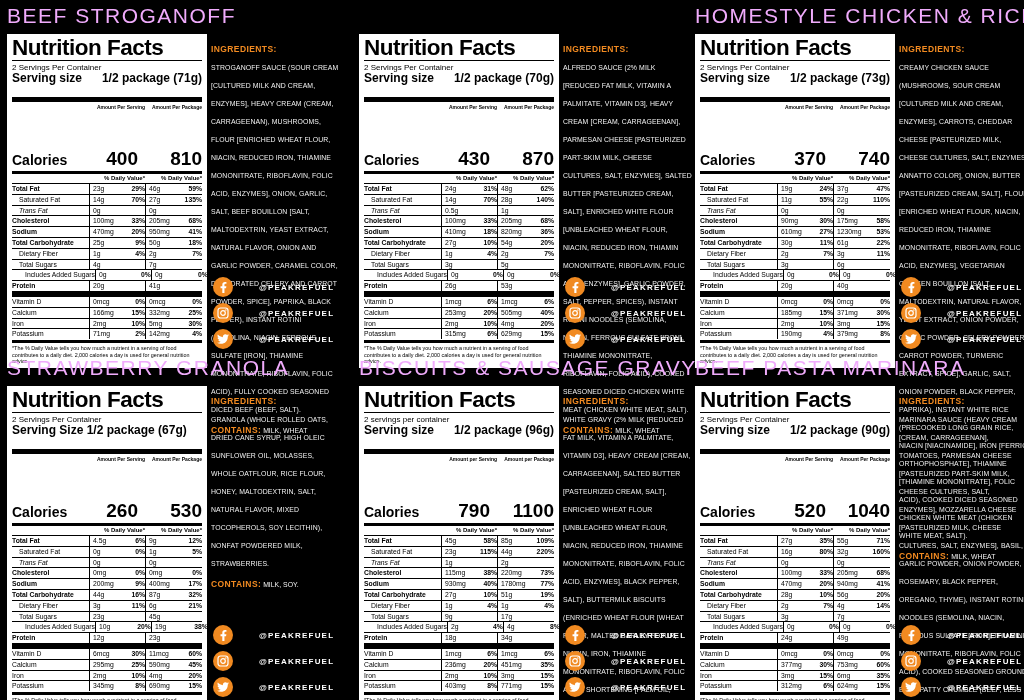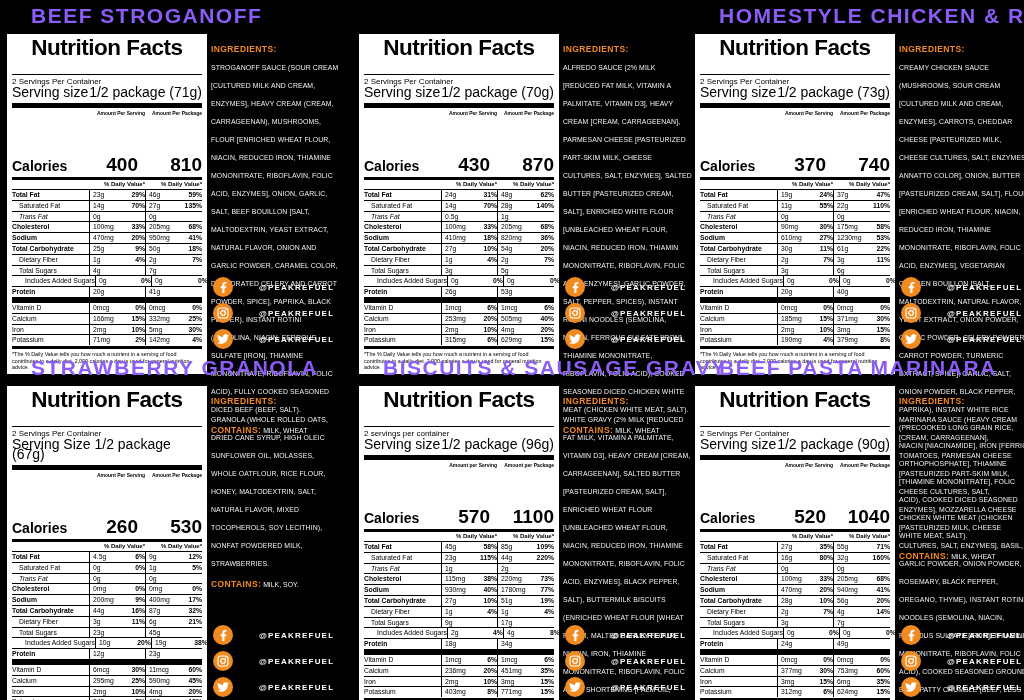--- a/index.html
+++ b/index.html
@@ -1,30 +1,30 @@
 <!DOCTYPE html>
 <html style="--accent: #F18A21;"><head>
 <meta charset="utf-8">
 <style>
   * { margin:0; padding:0; box-sizing:border-box; }
   html,body { background:#000; }
   body { font-family:"Liberation Sans", sans-serif; }
   #page { position:relative; width:1024px; height:700px; background:#000; overflow:hidden;
           display:grid; grid-template-columns:352px 336px 336px; grid-template-rows:352px 348px; }
   .cell { position:relative; }
-  .title { position:absolute; left:7px; top:4px; width:330px; color:#8b5cf6; font-size:21px;
-           font-weight:bold; letter-spacing:1.5px; white-space:nowrap;margin-left:24px; }
+  .title { position:absolute; left:7px; top:4px; width:330px; color:#f0abfc; font-size:21px;
+           font-weight:normal; letter-spacing:1.5px; white-space:nowrap; }
   
   .panel { position:absolute; left:6px; top:33px; width:202px; background:#fff; color:#000;
            border:1px solid #000; padding:2px 5px 3px 5px; }
   .nf-title { font-size:22.5px; font-weight:bold; letter-spacing:-0.5px; line-height:24px;
-              border-bottom:1px solid #000; padding-bottom:14px;text-align:center; }
+              border-bottom:1px solid #000; padding-bottom:0; }
   .servings { font-size:8px; line-height:10px; padding-top:2px; }
-  .serving-size { display:flex; justify-content:space-between; font-size:14px; font-weight:normal;
-                  line-height:10px; padding-bottom:6px; }
+  .serving-size { display:flex; justify-content:space-between; font-size:12px; font-weight:bold;
+                  line-height:10px; padding-bottom:14px; }
   .bar { background:#000; height:5px; }
   .grid-row { display:grid; grid-template-columns:1fr 30px 26px 31px 26px; align-items:baseline; }
   .amt-head { display:grid; grid-template-columns:1fr 56px 57px; font-size:5px; font-weight:bold;
               line-height:7px; padding-top:2px; }
   .amt-head span { text-align:right; }
   .cal-row { display:grid; grid-template-columns:62px 1fr 1fr; align-items:end; padding-bottom:3px; }
   .cal-label { font-size:14px; font-weight:bold; }
   .cal-num { font-size:19px; font-weight:bold; text-align:right; line-height:18px;margin-top:39px; }
   .dv-head { display:grid; grid-template-columns:1fr 56px 57px; font-size:6px; font-weight:bold;
              line-height:9px; border-top:3px solid #000; }
@@ -738,21 +738,21 @@
         <span>1/2 package (96g)</span>
       </div>
       <div class="bar"></div>
       <div class="amt-head">
         <span></span>
         <span>Amount per Serving</span>
         <span>Amount per Package</span>
       </div>
       <div class="cal-row">
         <span class="cal-label">Calories</span>
-        <span class="cal-num">570</span>
+        <span class="cal-num">790</span>
         <span class="cal-num">1100</span>
       </div>
       <div class="dv-head">
         <span></span>
         <span>% Daily Value*</span>
         <span>% Daily Value*</span>
       </div>
       <div class="rows">
           <div class="grid-row">
             <span class="lbl b">Total Fat</span>

